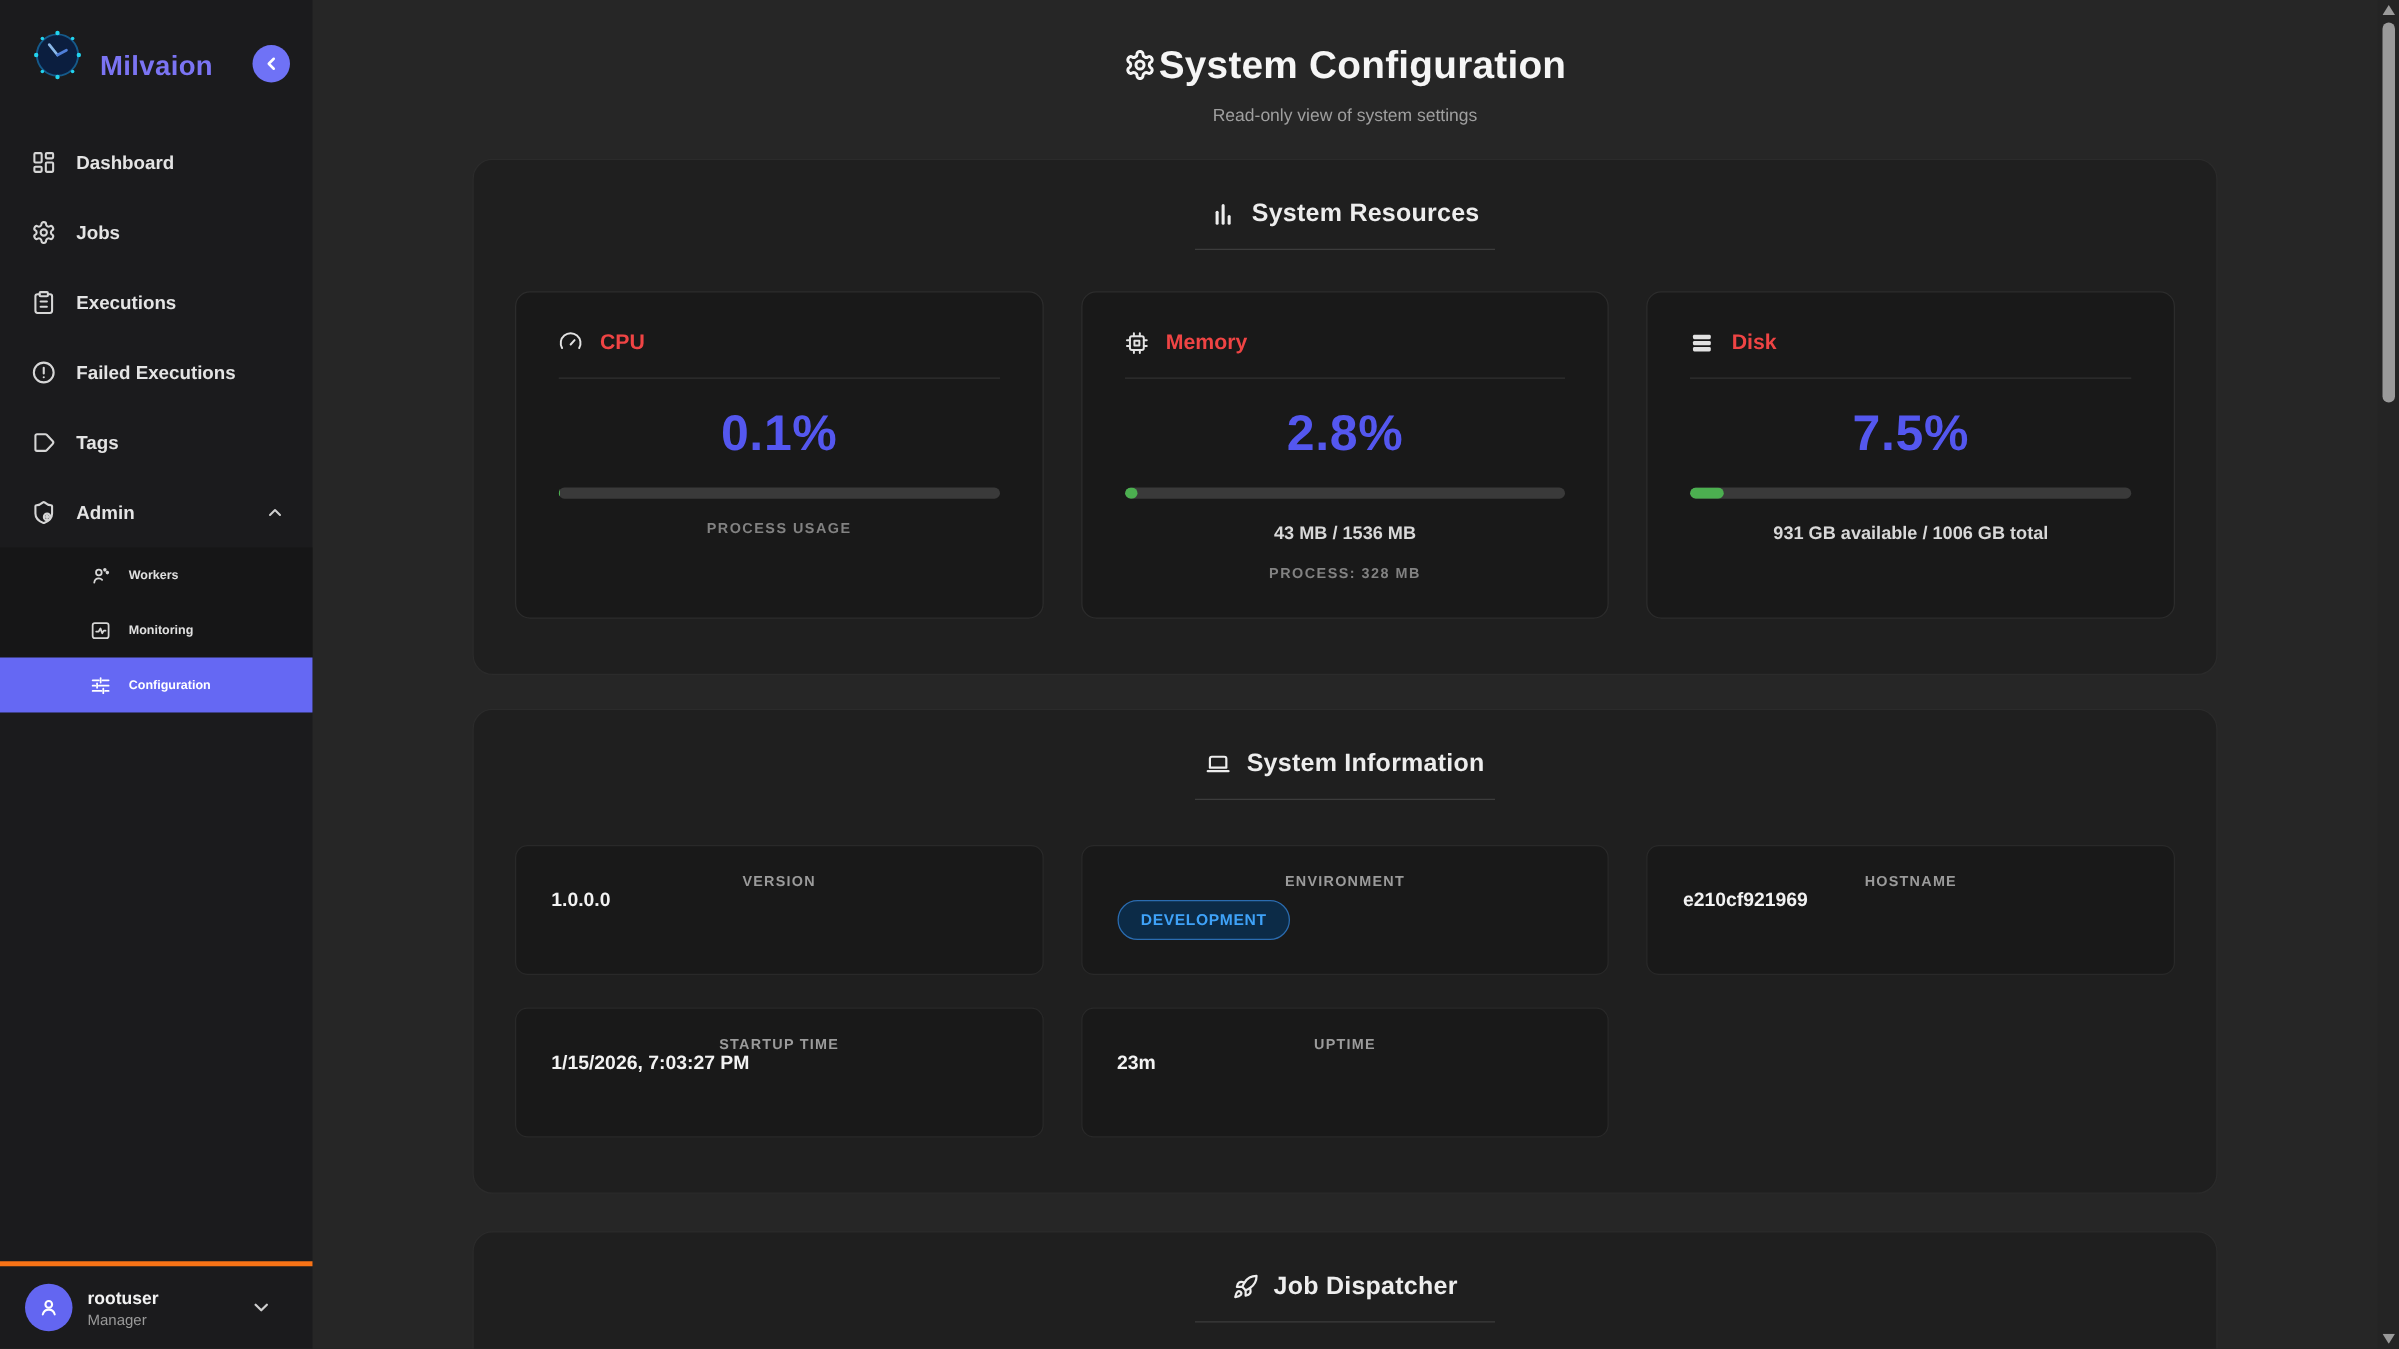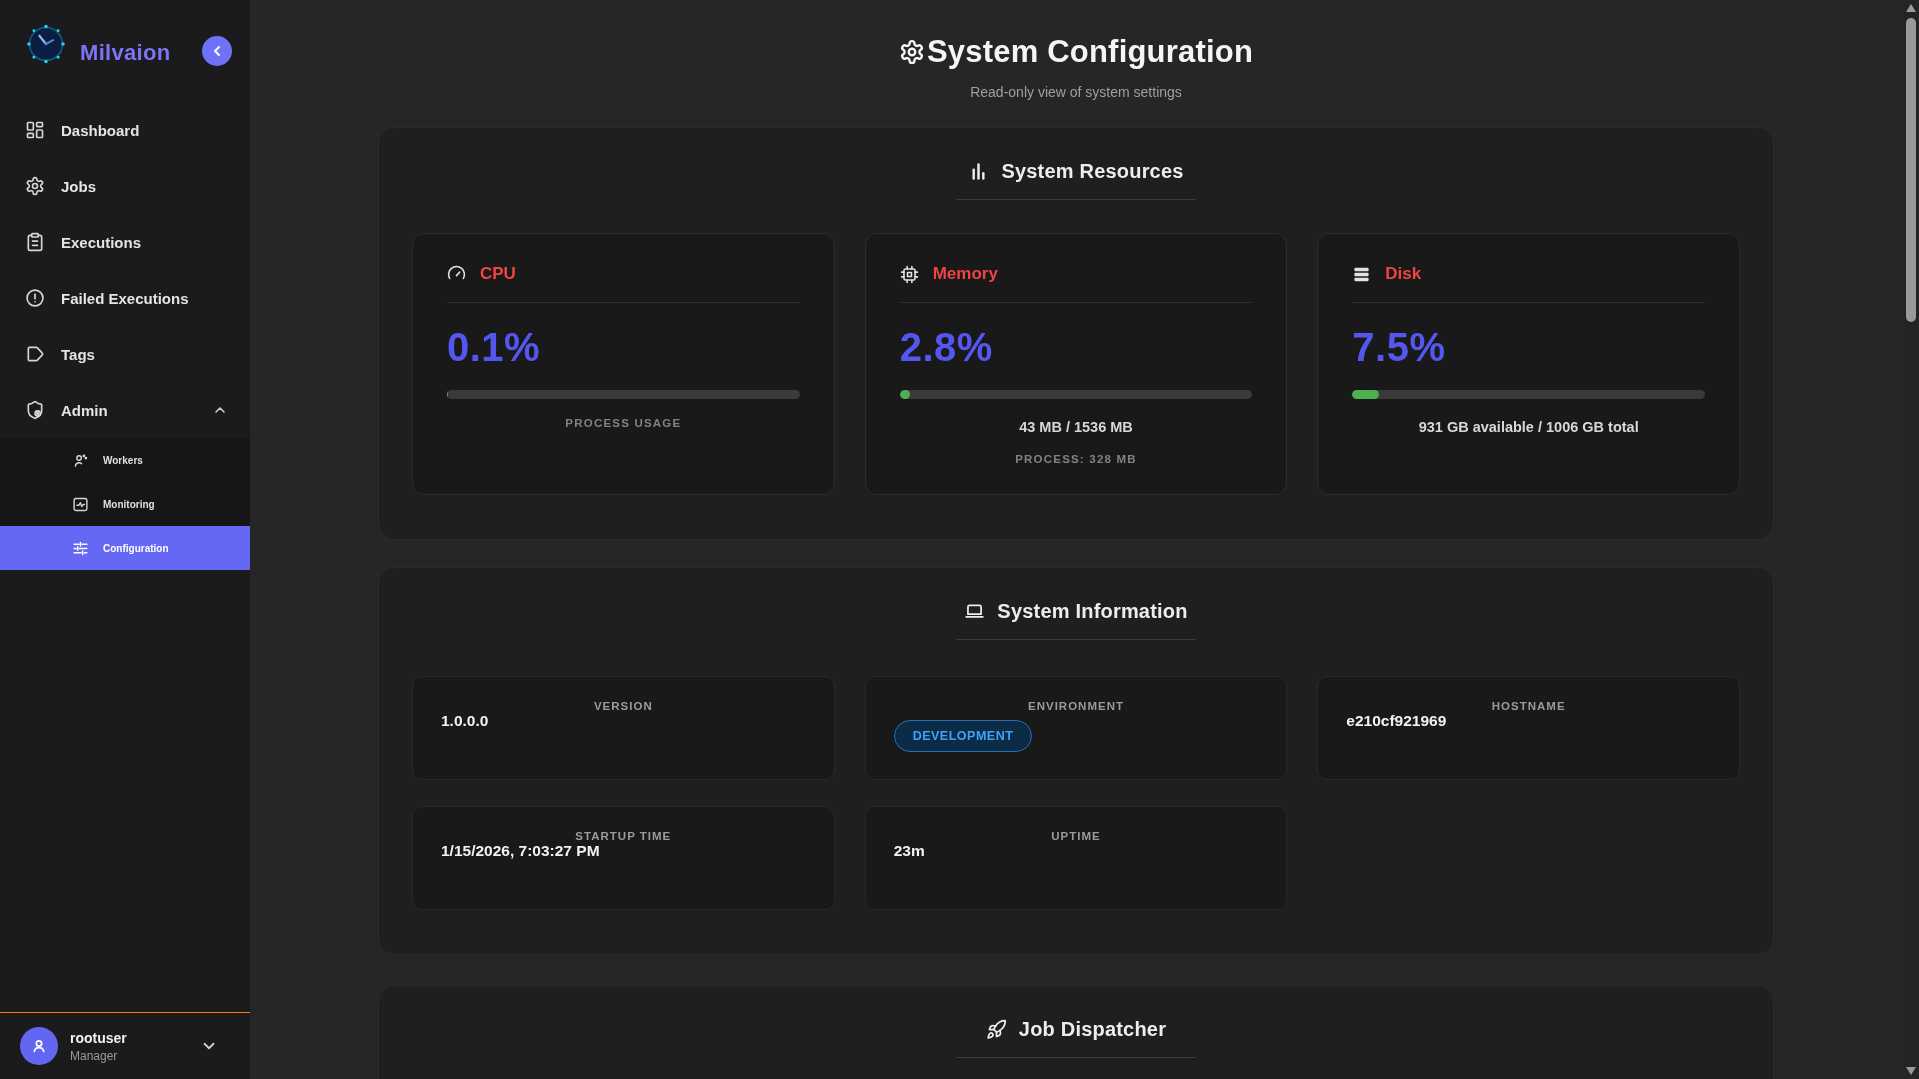--- a/index.html
+++ b/index.html
@@ -22,21 +22,21 @@
     font-size:15px; font-weight:700; color:#e4e4e4; cursor:pointer; }
   .nav-item .ic { width:20px; height:20px; color:#d6d6d6; flex:0 0 auto; }
   .nav-item .chev { margin-left:auto; width:16px; height:16px; color:#cfcfcf; }
   .submenu { background:#161617; display:flex; flex-direction:column; }
   .sub-item { display:flex; align-items:center; gap:14px; height:44px; padding:0 22px 0 72px;
     font-size:10px; font-weight:600; color:#e0e0e0; cursor:pointer; }
   .sub-item .ic { width:17px; height:17px; color:#d6d6d6; }
   .sub-item.active { background:#6568f3; color:#fff; }
   .sub-item.active .ic { color:#fff; }
 
-  .user-box { margin-top:auto; border-top:1px solid #f97316; padding:14px 20px;
+  .user-box { margin-top:auto; border-top:4px solid #f97316; padding:14px 20px;
     display:flex; align-items:center; gap:12px; cursor:pointer; }
   .avatar { width:38px; height:38px; border-radius:50%; background:#6366f1;
     display:flex; align-items:center; justify-content:center; color:#fff; }
   .avatar svg { width:20px; height:20px; }
   .user-meta { flex:1; display:flex; flex-direction:column; gap:3px; }
   .user-name { font-size:14px; font-weight:bold; color:#f2f2f2; }
   .user-role { font-size:12px; color:#9a9a9a; }
   .user-chev { width:18px; height:18px; color:#cfcfcf; margin-right:12px; }
 
   
@@ -54,21 +54,21 @@
   .section-title { font-size:20px; font-weight:600; color:#ededed; letter-spacing:.2px; }
   .section-divider { width:240px; height:1px; background:#3c3c3c; margin:16px auto 0; }
 
   .metric-row { display:flex; gap:30px; margin-top:33px; }
   .metric-card { flex:1; height:262px; background:#191919; border:1px solid #2c2c2c;
     border-radius:12px; padding:30px 34px; }
   .metric-head { display:flex; align-items:center; gap:14px; padding-bottom:18px;
     border-bottom:1px solid #303030; }
   .metric-head .ic { width:19px; height:19px; color:#e2e2e2; }
   .metric-title { font-size:17px; font-weight:bold; color:#ef4444; }
-  .metric-value { text-align:left; font-size:40px; font-weight:bold; color:#5457ef;
+  .metric-value { text-align:center; font-size:40px; font-weight:bold; color:#5457ef;
     margin-top:22px; letter-spacing:.5px; }
   .metric-bar { margin-top:20px; height:9px; border-radius:6px; background:#3a3a3a; overflow:hidden; }
   .metric-bar-fill { height:100%; border-radius:6px; background:#4caf50; }
   .metric-detail { margin-top:20px; text-align:center; font-size:14.5px; font-weight:bold; color:#d8d8d8; }
   .metric-foot { margin-top:18px; text-align:center; font-size:11.5px; font-weight:600;
     letter-spacing:1.2px; color:#828282; text-transform:uppercase; }
   .metric-detail:empty, .metric-foot:empty { display:none; }
 
   .info-grid { display:grid; grid-template-columns:repeat(3,1fr); gap:26px 30px; margin-top:36px; }
   .info-field { background:#191919; border:1px solid #292929; border-radius:10px;

